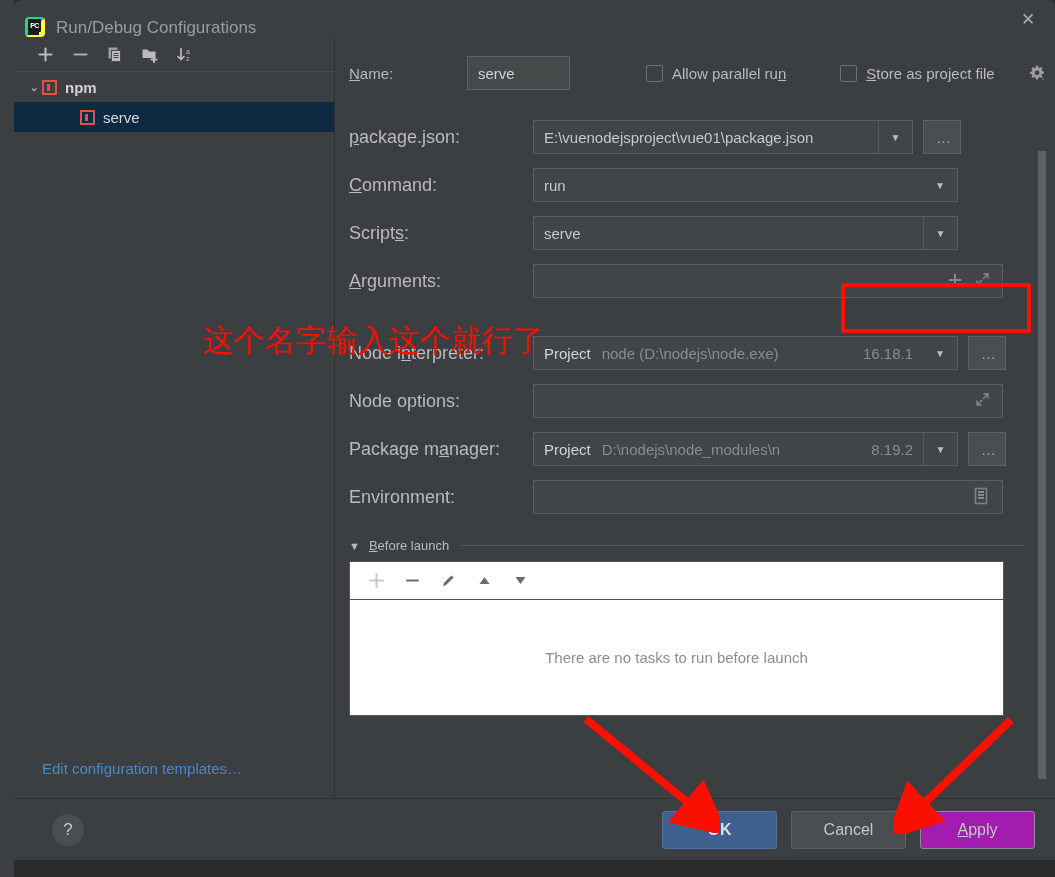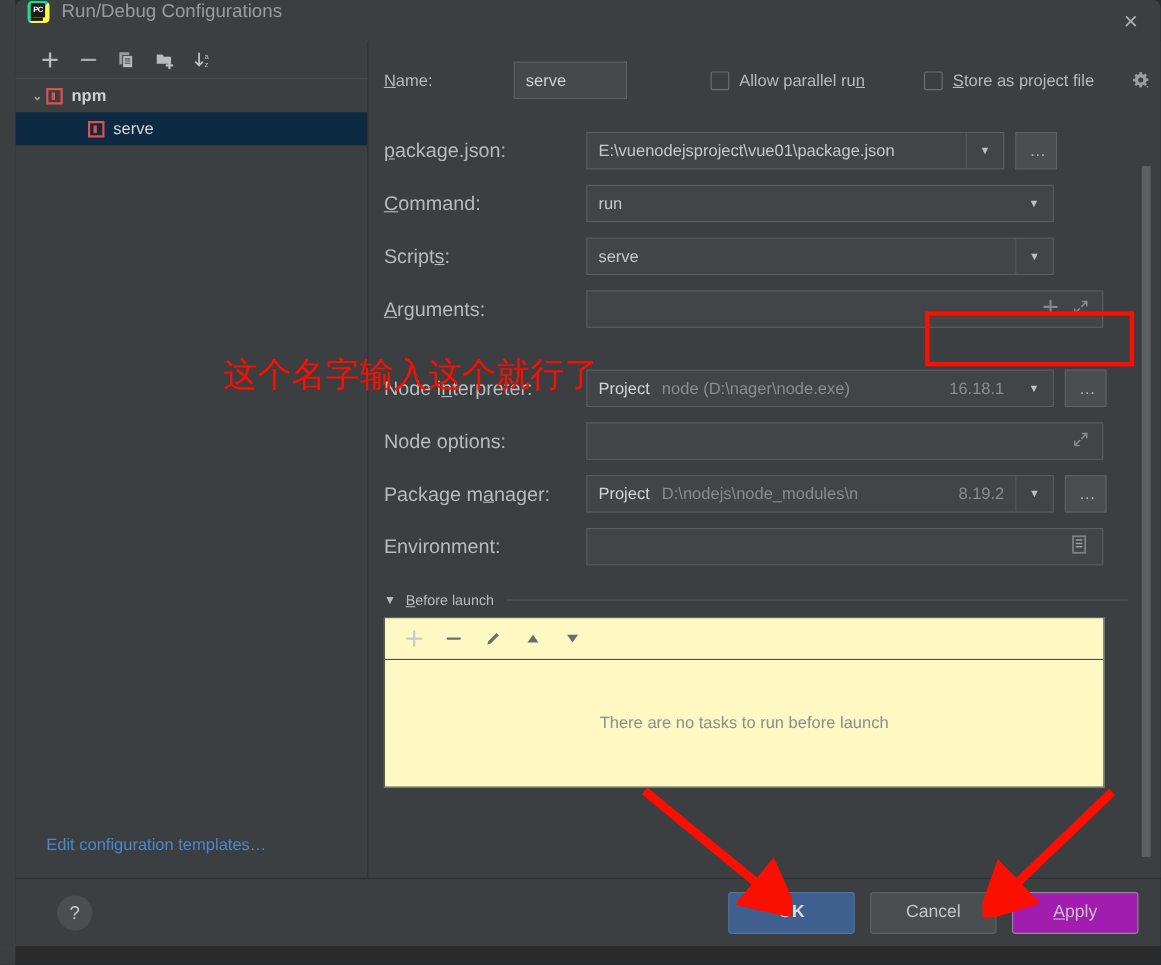--- a/index.html
+++ b/index.html
@@ -32,21 +32,21 @@
   #dialog {
     position: absolute; left: 14px; top: 0; width: 1041px; height: 860px;
     background: #3c3f41;
     border-radius: 7px 7px 0 0;
     display: flex; flex-direction: column;
   }
 
   
   #titlebar {
     height: 38px; flex: 0 0 38px;
-    display: flex; align-items: flex-start; position: relative;
+    display: flex; align-items: flex-end; position: relative;
     padding-left: 10px;
   }
   #app-logo { width: 22px; height: 22px; flex: 0 0 22px; position: relative; }
   #app-logo .sq {
     position: absolute; left: 1px; top: 1px; width: 20px; height: 20px;
     border-radius: 4px;
     background: linear-gradient(135deg,#21d789 0%,#21d789 42%,#07c3f2 50%,#fcf84a 52%,#fcf84a 100%);
   }
   #app-logo .inner {
     position: absolute; left: 4px; top: 3px; width: 13px; height: 13px;
@@ -199,21 +199,21 @@
 
   
   #before-launch-head {
     display: flex; align-items: center; margin-top: 24px; margin-bottom: 8px;
   }
   #bl-chevron { color: #b8babc; font-size: 11px; margin-right: 9px; }
   #bl-title { color: #b8babc; font-size: 13px; }
   #bl-title u { text-decoration: underline; }
   #bl-rule { flex: 1 1 auto; height: 1px; background: #55595b; margin-left: 12px; }
   #bl-panel {
-    border: 1px solid #55595b; background: #fef9c3; height: 155px;
+    border: 1px solid #55595b; background: #ffffff; height: 155px;
     display: flex; flex-direction: column; width: 655px;
   }
   #bl-toolbar {
     height: 38px; flex: 0 0 38px; display: flex; align-items: center;
     gap: 16px; padding-left: 16px; border-bottom: 1px solid #4d5153;
   }
   .bl-btn { width: 20px; height: 20px; display: flex; align-items: center; justify-content: center; cursor: pointer; }
   #bl-empty {
     flex: 1 1 auto; display: flex; align-items: center; justify-content: center;
     color: #8a8d8f; font-size: 15px;
@@ -403,21 +403,21 @@
                 </svg>
               </span>
             </span>
           </div>
         </div>
 
         <div class="frow" style="margin-top:38px;">
           <span class="flbl">Node i<u>n</u>terpreter:</span>
           <div class="field" id="f-node-int">
             <span class="tag-project">Project</span>
-            <span class="tag-path">node (D:\nager\node.exe)</span>
+            <span class="tag-path">node (D:\nodejs\node.exe)</span>
             <span class="tag-ver">16.18.1</span>
             <span class="combo-arrow plain">▼</span>
           </div>
           <div class="browse-btn">…</div>
         </div>
 
         <div class="frow">
           <span class="flbl">Node options:</span>
           <div class="field empty" id="f-node-opt">
             <span class="fval"></span>

